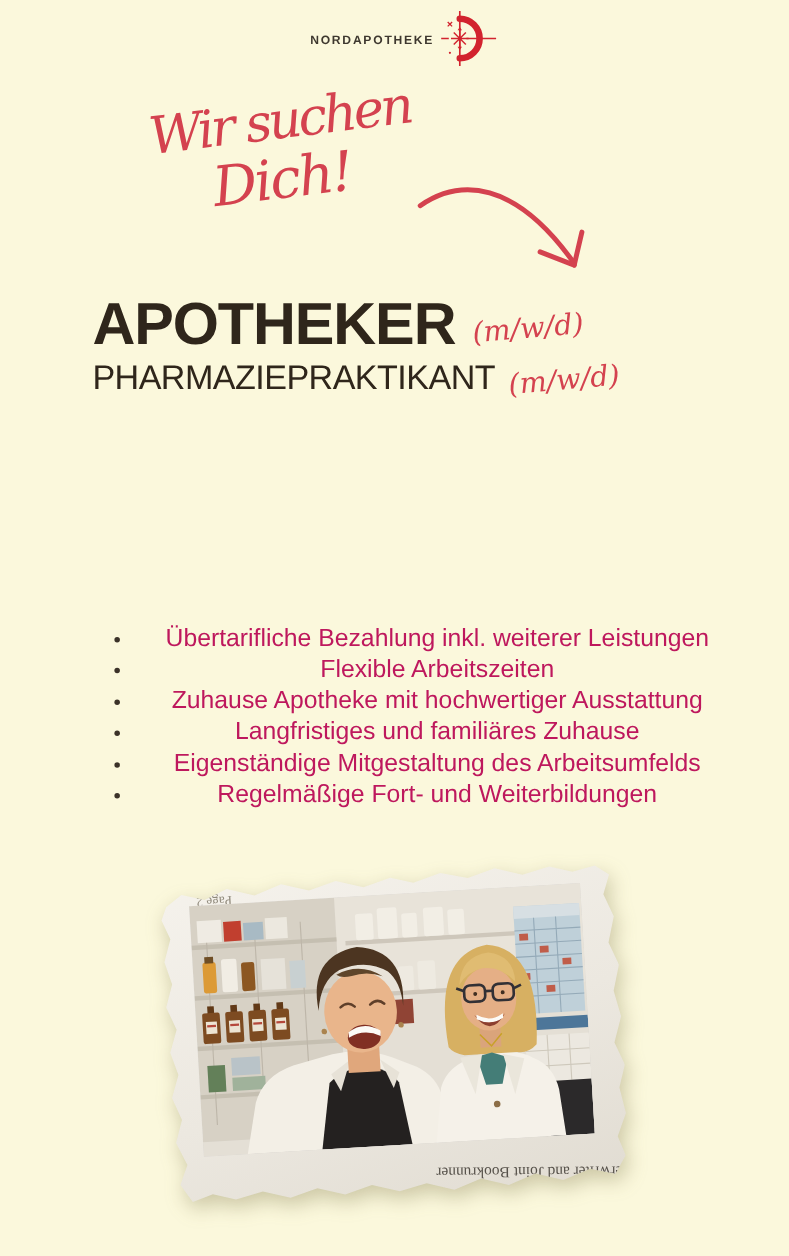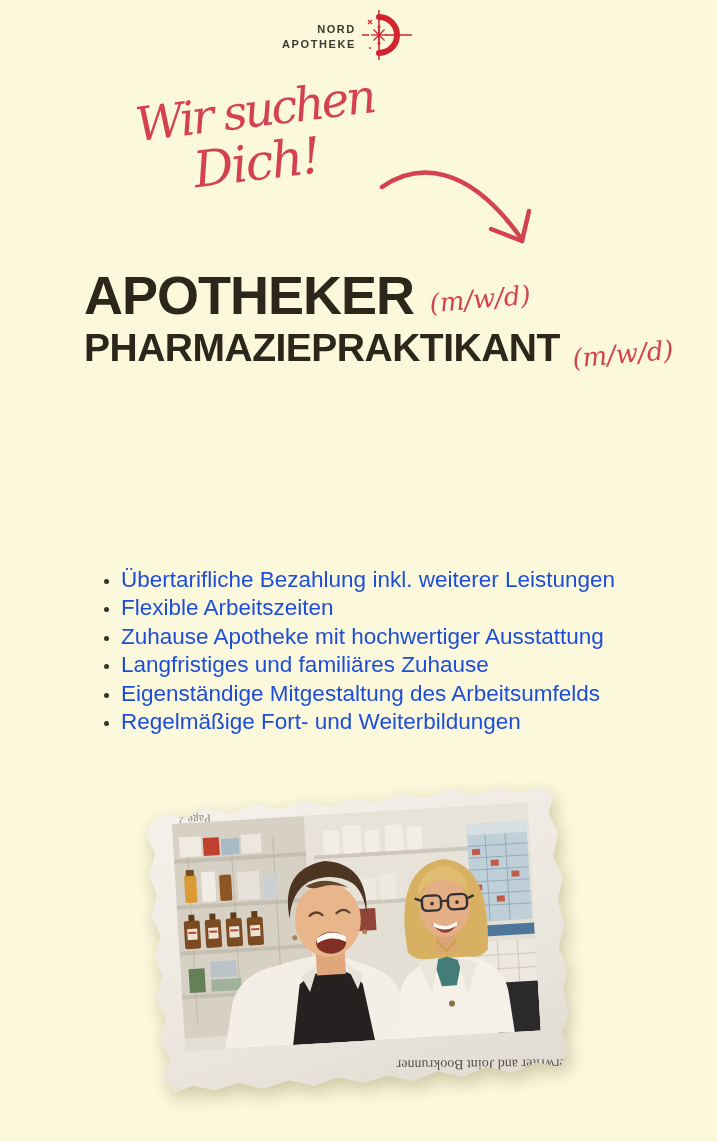--- a/index.html
+++ b/index.html
@@ -5,60 +5,60 @@
   html,body{margin:0;padding:0;}
   .page{
     position:relative;
     width:717px;height:1142px;
     background:#FBF8DC;
     overflow:hidden;
     font-family:"Liberation Sans",sans-serif;
   }
   
   .logo{position:absolute;left:282px;top:10px;display:flex;align-items:center;gap:6px;}
-  .logo-text{display:flex;flex-direction:column;align-items:flex-end;color:#3E382F;
+  .logo-text{display:flex;flex-direction:row;align-items:flex-end;color:#3E382F;
     font-size:11px;font-weight:bold;letter-spacing:1.6px;line-height:15px;}
   
   .script-block{
     position:absolute;left:138px;top:84px;width:280px;
     transform:rotate(-7deg);
     color:#D4424F;
     font-family:"DejaVu Serif",serif;font-style:italic;
   }
   .script-line1{font-size:47px;letter-spacing:-3px;line-height:1.0;}
   .script-line2{font-size:50px;letter-spacing:-2px;line-height:1.0;padding-left:52px;margin-top:4px;}
   .arrow-svg{position:absolute;left:372px;top:160px;}
   
   .titles{position:absolute;left:84px;top:268px;}
   .title-row{display:flex;align-items:flex-end;}
   .title-main{
     margin:0;color:#2F261B;font-weight:bold;letter-spacing:-1px;
     font-size:54px;line-height:1.0;
   }
   .title-sub{
-    margin:6px 0 0 0;color:#2F261B;font-weight:bold;letter-spacing:-0.5px;
-    font-size:39px;line-height:1.0;
+    margin:6px 0 0 0;color:#2F261B;font-weight:normal;letter-spacing:-0.5px;
+    font-size:31px;line-height:1.0;
   }
   .mwd{
     font-family:"DejaVu Serif",serif;font-style:italic;
     color:#D4424F;font-size:26px;white-space:nowrap;
     transform:rotate(-5deg) translateY(-8px);margin-left:16px;
   }
   .mwd2{transform:rotate(-5deg) translateY(2px);margin-left:12px;}
   
   .intro{
     position:absolute;left:72px;top:408px;width:578px;
     font-size:27px;line-height:34.5px;color:#3B3228;
     text-align:justify;
   }
   
   .benefits{position:absolute;left:74px;top:566px;width:600px;color:#352C21;}
   .benefits h3{margin:0 0 5px 0;font-size:23.5px;font-weight:bold;color:#332A1F;}
   .benefits ul{margin:0;padding-left:47px;}
-  .benefits li{font-size:22.5px;line-height:28.4px;color:#1d4ed8;}
+  .benefits li{font-size:22.5px;line-height:28.4px;color:#be185d;text-align:center;}
   .benefits li::marker{font-size:17px;color:#3B3228;}
   
   .photo-wrap{
     position:absolute;left:152px;top:792px;width:414px;height:294px;
     filter:drop-shadow(3px 7px 9px rgba(115,105,60,0.35));
   }
   .paper{
     position:absolute;inset:0;
     transform:rotate(-3.4deg);
     background:linear-gradient(163deg,#F5F2EC 0%,#ECE8E0 55%,#E1DCD2 100%);

